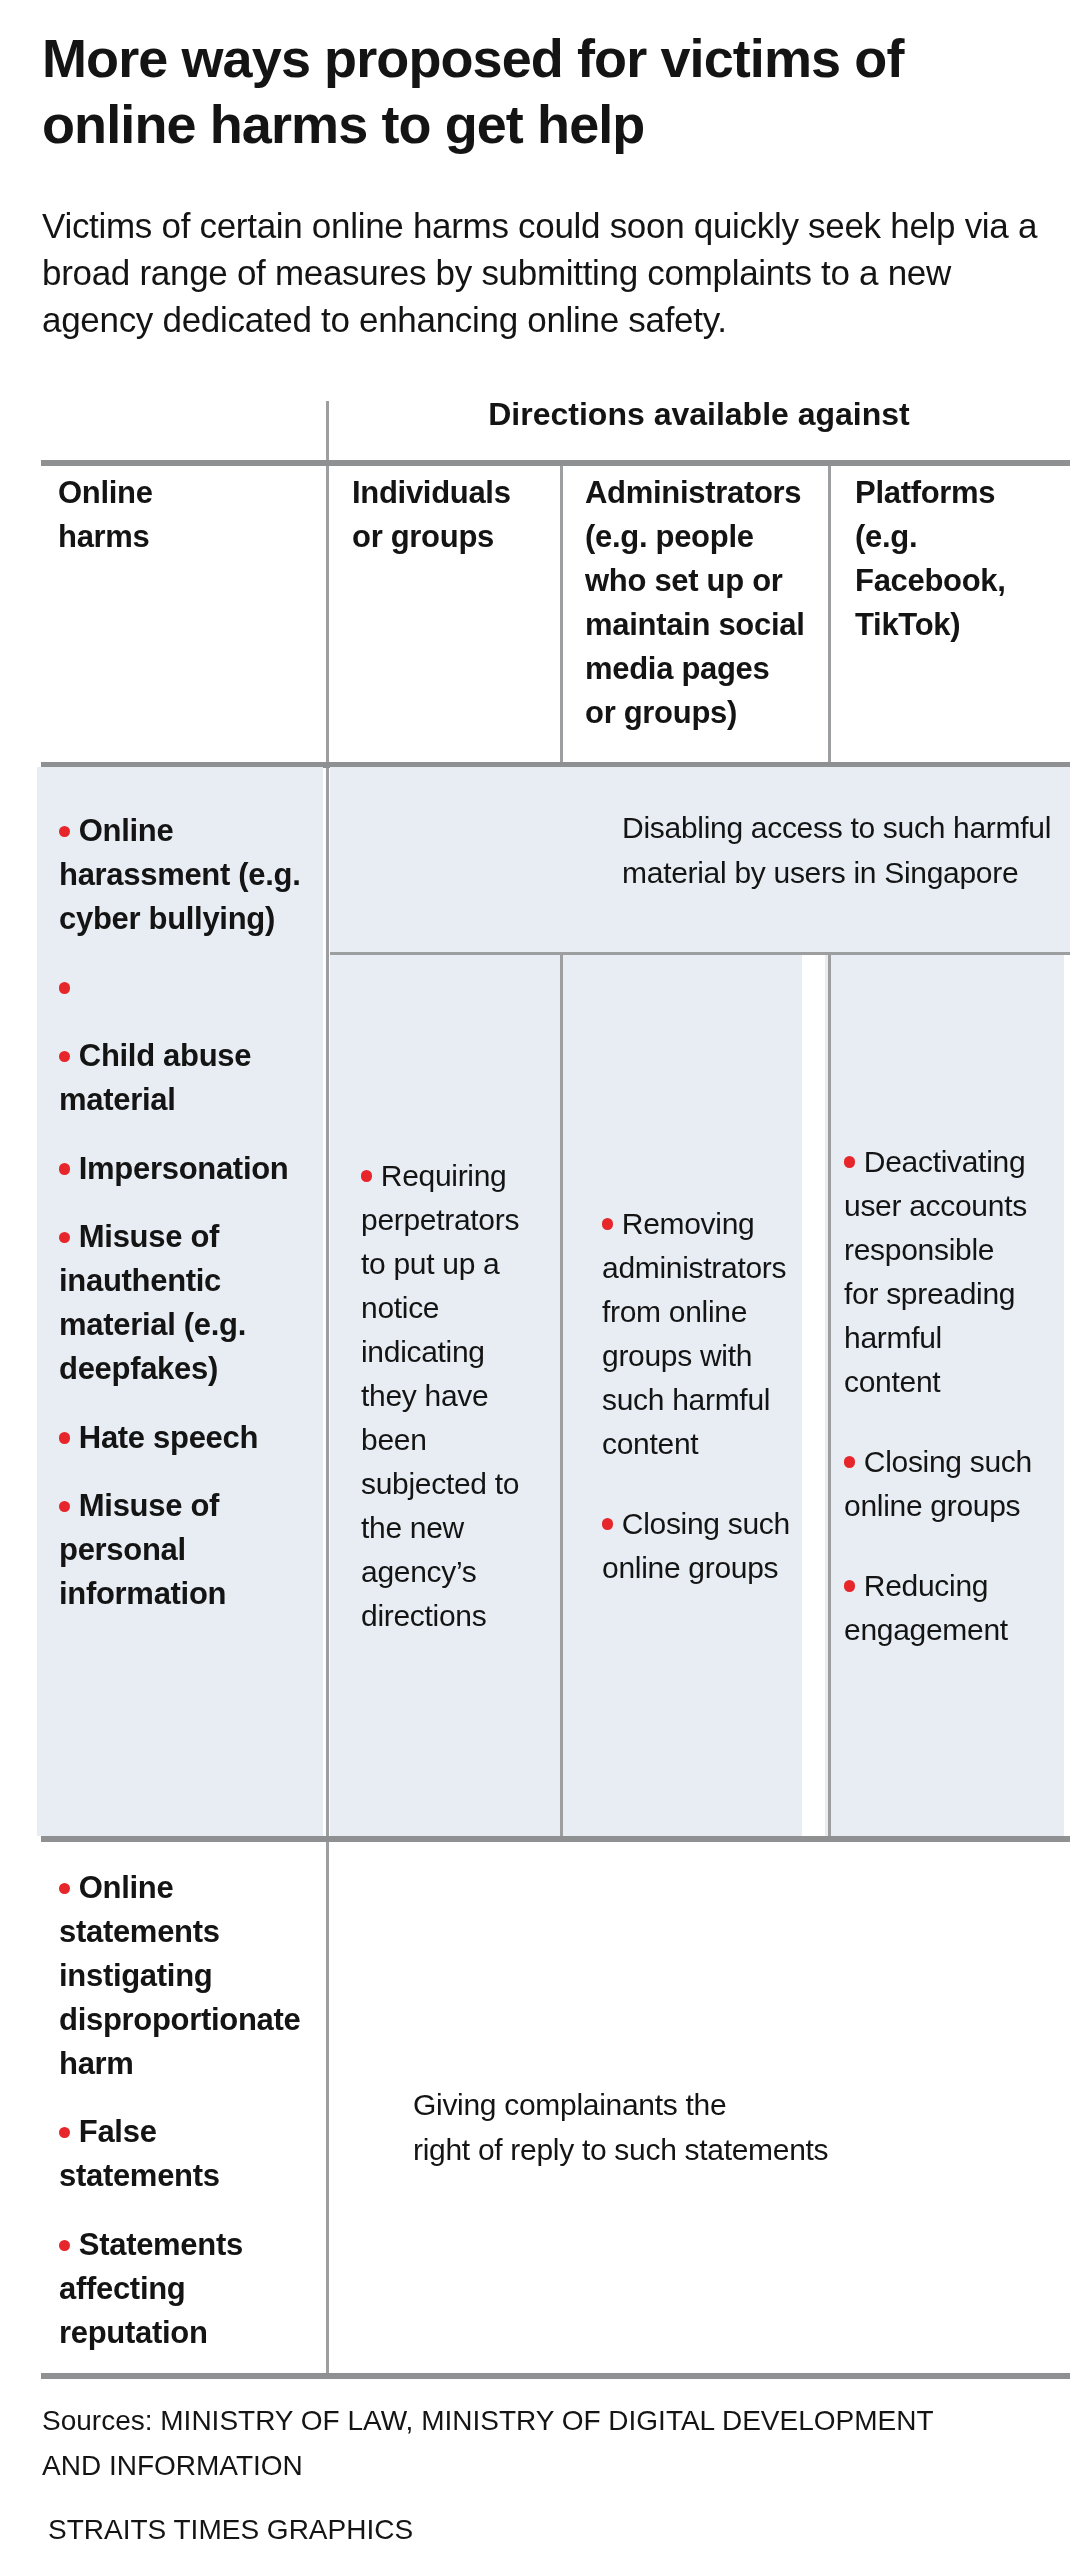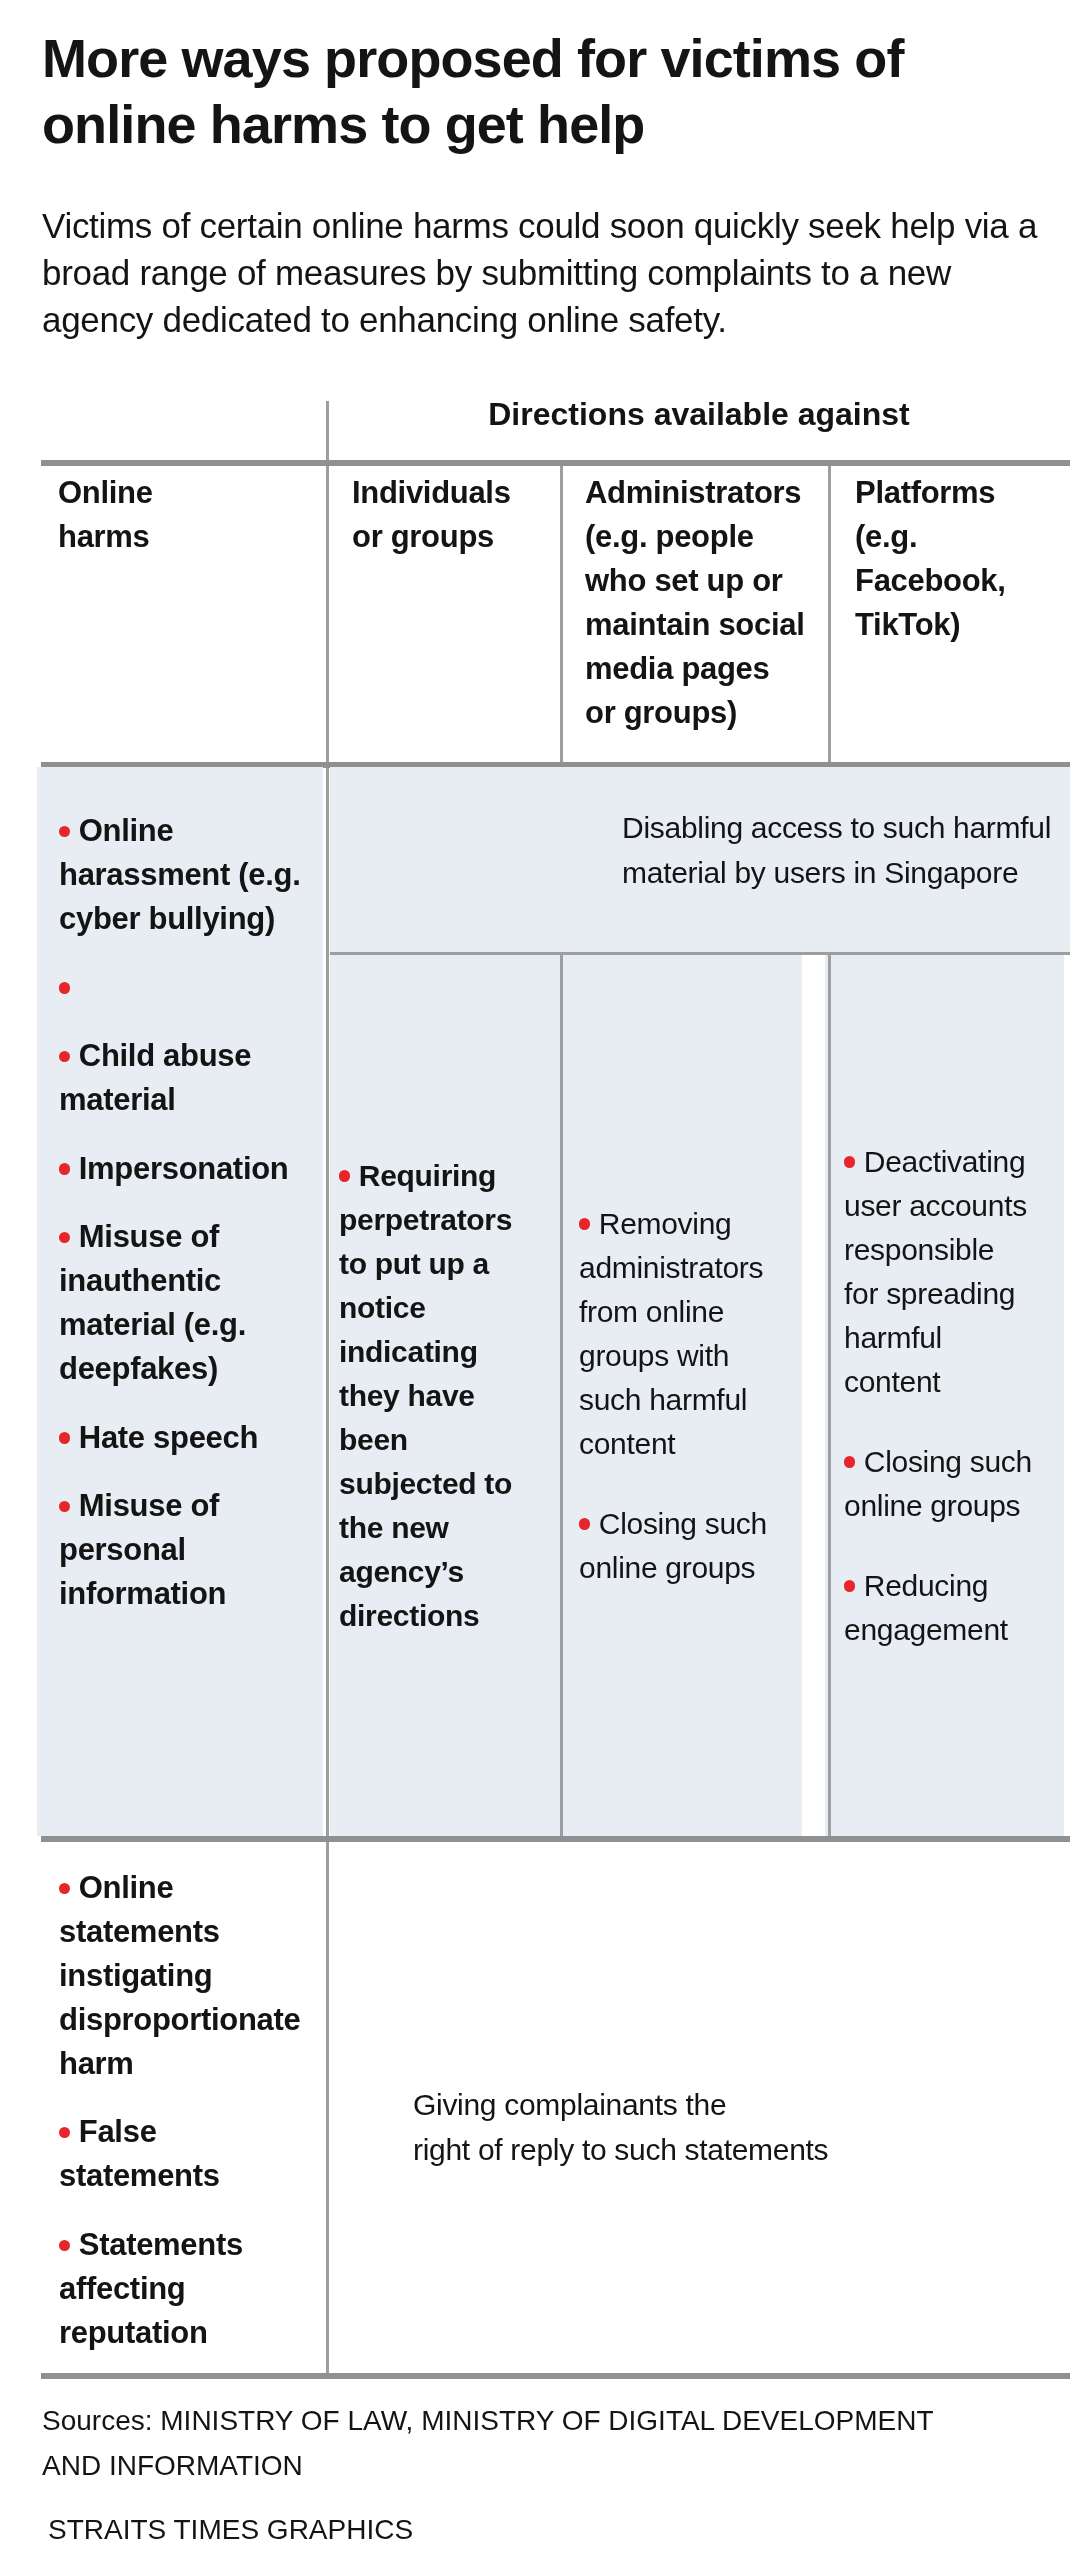--- a/index.html
+++ b/index.html
@@ -52,22 +52,22 @@
   .harms-cell-1{left:21px;top:767px;width:286px;height:1069px;padding:42px 4.7px 0 22px;}
   .harms-cell-2{left:21px;top:1842px;width:286px;height:532px;padding:23.6px 4.7px 0 22px;box-sizing:border-box;}
 
   .span-cell{display:flex;flex-direction:column;justify-content:center;box-sizing:border-box;
     font-size:30px;line-height:45px;letter-spacing:-0.3px;}
   .disabling-cell{left:314px;top:767px;width:740px;height:185px;padding:0 19px 19px 83px;align-items:flex-end;}
   .giving-cell{left:314px;top:1842px;width:740px;height:532px;padding:38px 19px 0 83px;}
 
   .subcell{top:955px;height:881px;display:flex;flex-direction:column;justify-content:center;
     box-sizing:border-box;font-size:30px;line-height:44px;letter-spacing:-0.3px;}
-  .subcell.s1{left:314px;width:260px;padding-left:9px;font-weight:bold;}
-  .subcell.s2{left:547px;width:239px;padding-left:16px;}
+  .subcell.s1{left:314px;width:260px;padding-left:31px;}
+  .subcell.s2{left:547px;width:239px;padding-left:39px;}
   .subcell.s3{left:809px;width:239px;padding-left:19px;}
 
   .item{margin-bottom:24.5px;}
   .harm-item{font-size:31px;font-weight:bold;line-height:44px;letter-spacing:-0.3px;}
   .dir-item{margin-bottom:36px;}
   .item:last-child{margin-bottom:0;}
   .bullet{
     display:inline-block;width:11.3px;height:11.3px;border-radius:50%;
     background:#e6262b;margin-right:8.5px;position:relative;top:-3.8px;
   }

